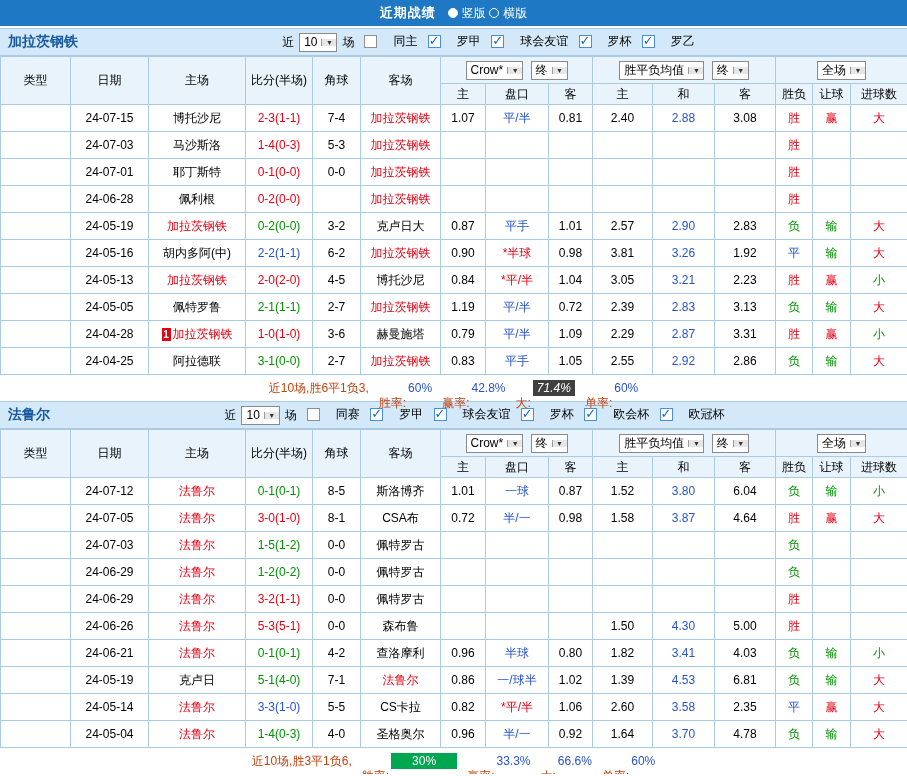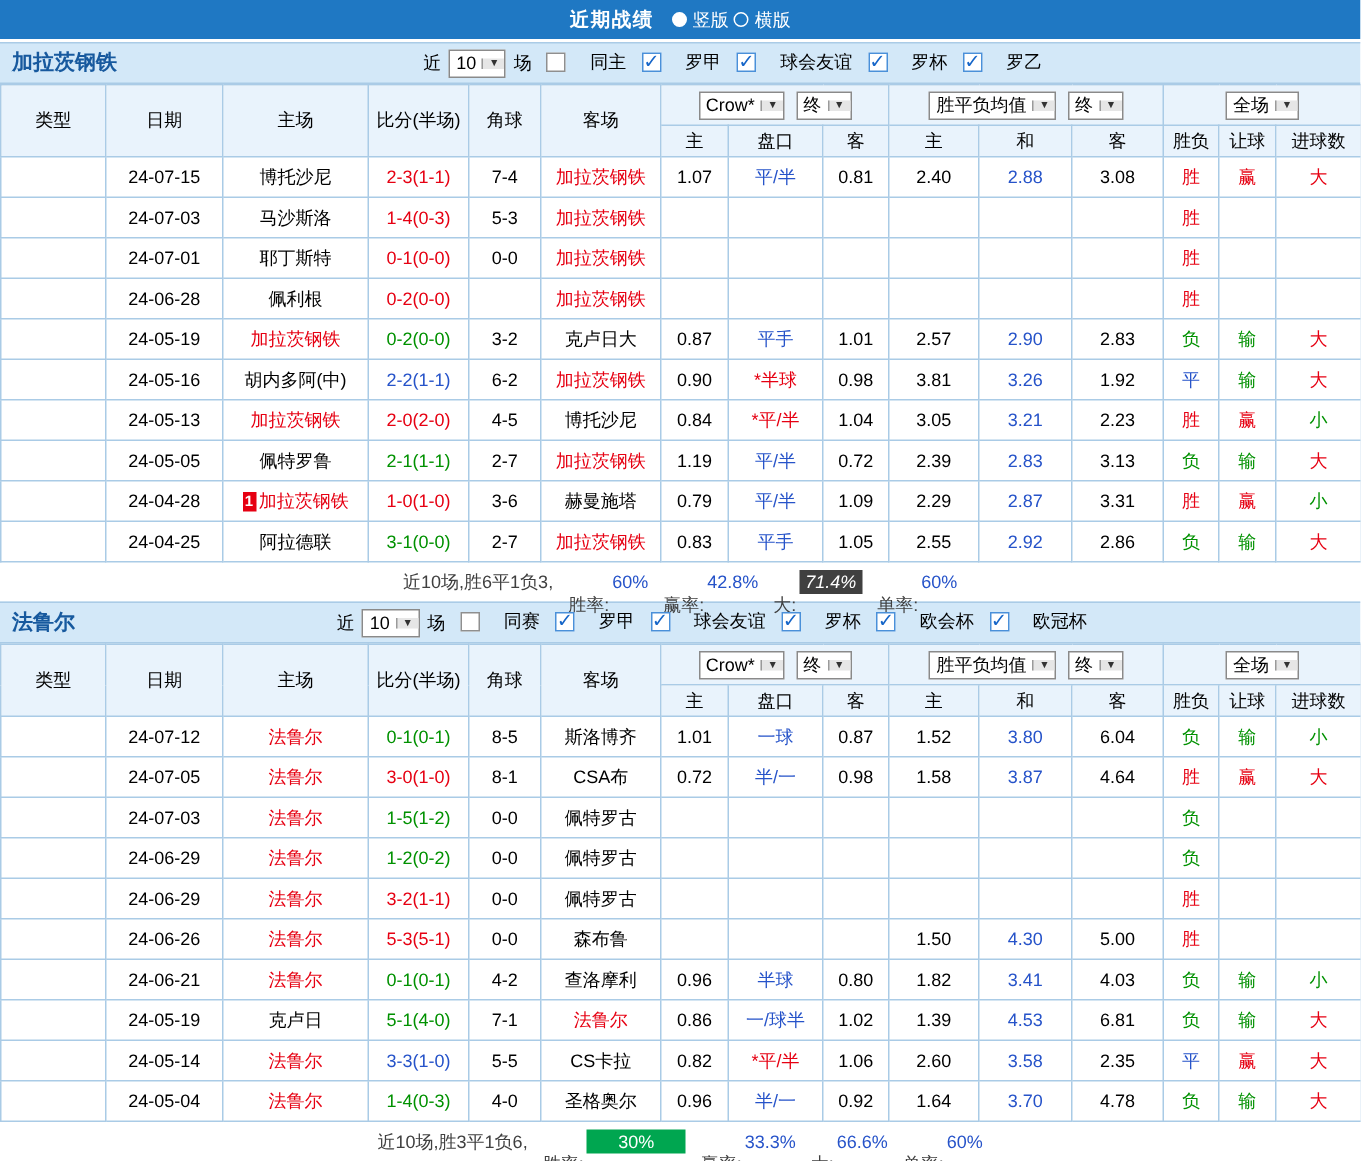--- a/index.html
+++ b/index.html
@@ -62,21 +62,21 @@
   .hl  { color:#e60012; }
   .c-draw { color:#2653c9; }
   .redcard {
     display:inline-block; background:#e60012; color:#fff; font-size:10px;
     line-height:13px; width:9px; height:13px; margin-right:2px;
     vertical-align:middle; font-weight:bold;
   }
   
   .summary { height:26px; display:flex; align-items:center; justify-content:center; }
   .summary span { white-space:pre; }
-  .sum-plain { color:#404040; }
+  .sum-plain { color:#c2410c; }
   .sum-plain:not(:first-child) { margin-left:10px;margin-top:31px; }
   .sum-val { color:#2653c9; margin-left:2px; }
   .sum-chip-red   { background:#404040; color:#fff; padding:1px 4px; margin-left:2px;font-style:italic; }
   .sum-chip-green { background:#00a650; color:#fff; padding:1px 21px; margin-left:2px; }
 </style>
 </head>
 <body>
 
 <div class="topbar">
   <span class="tb-title">近期战绩</span>

